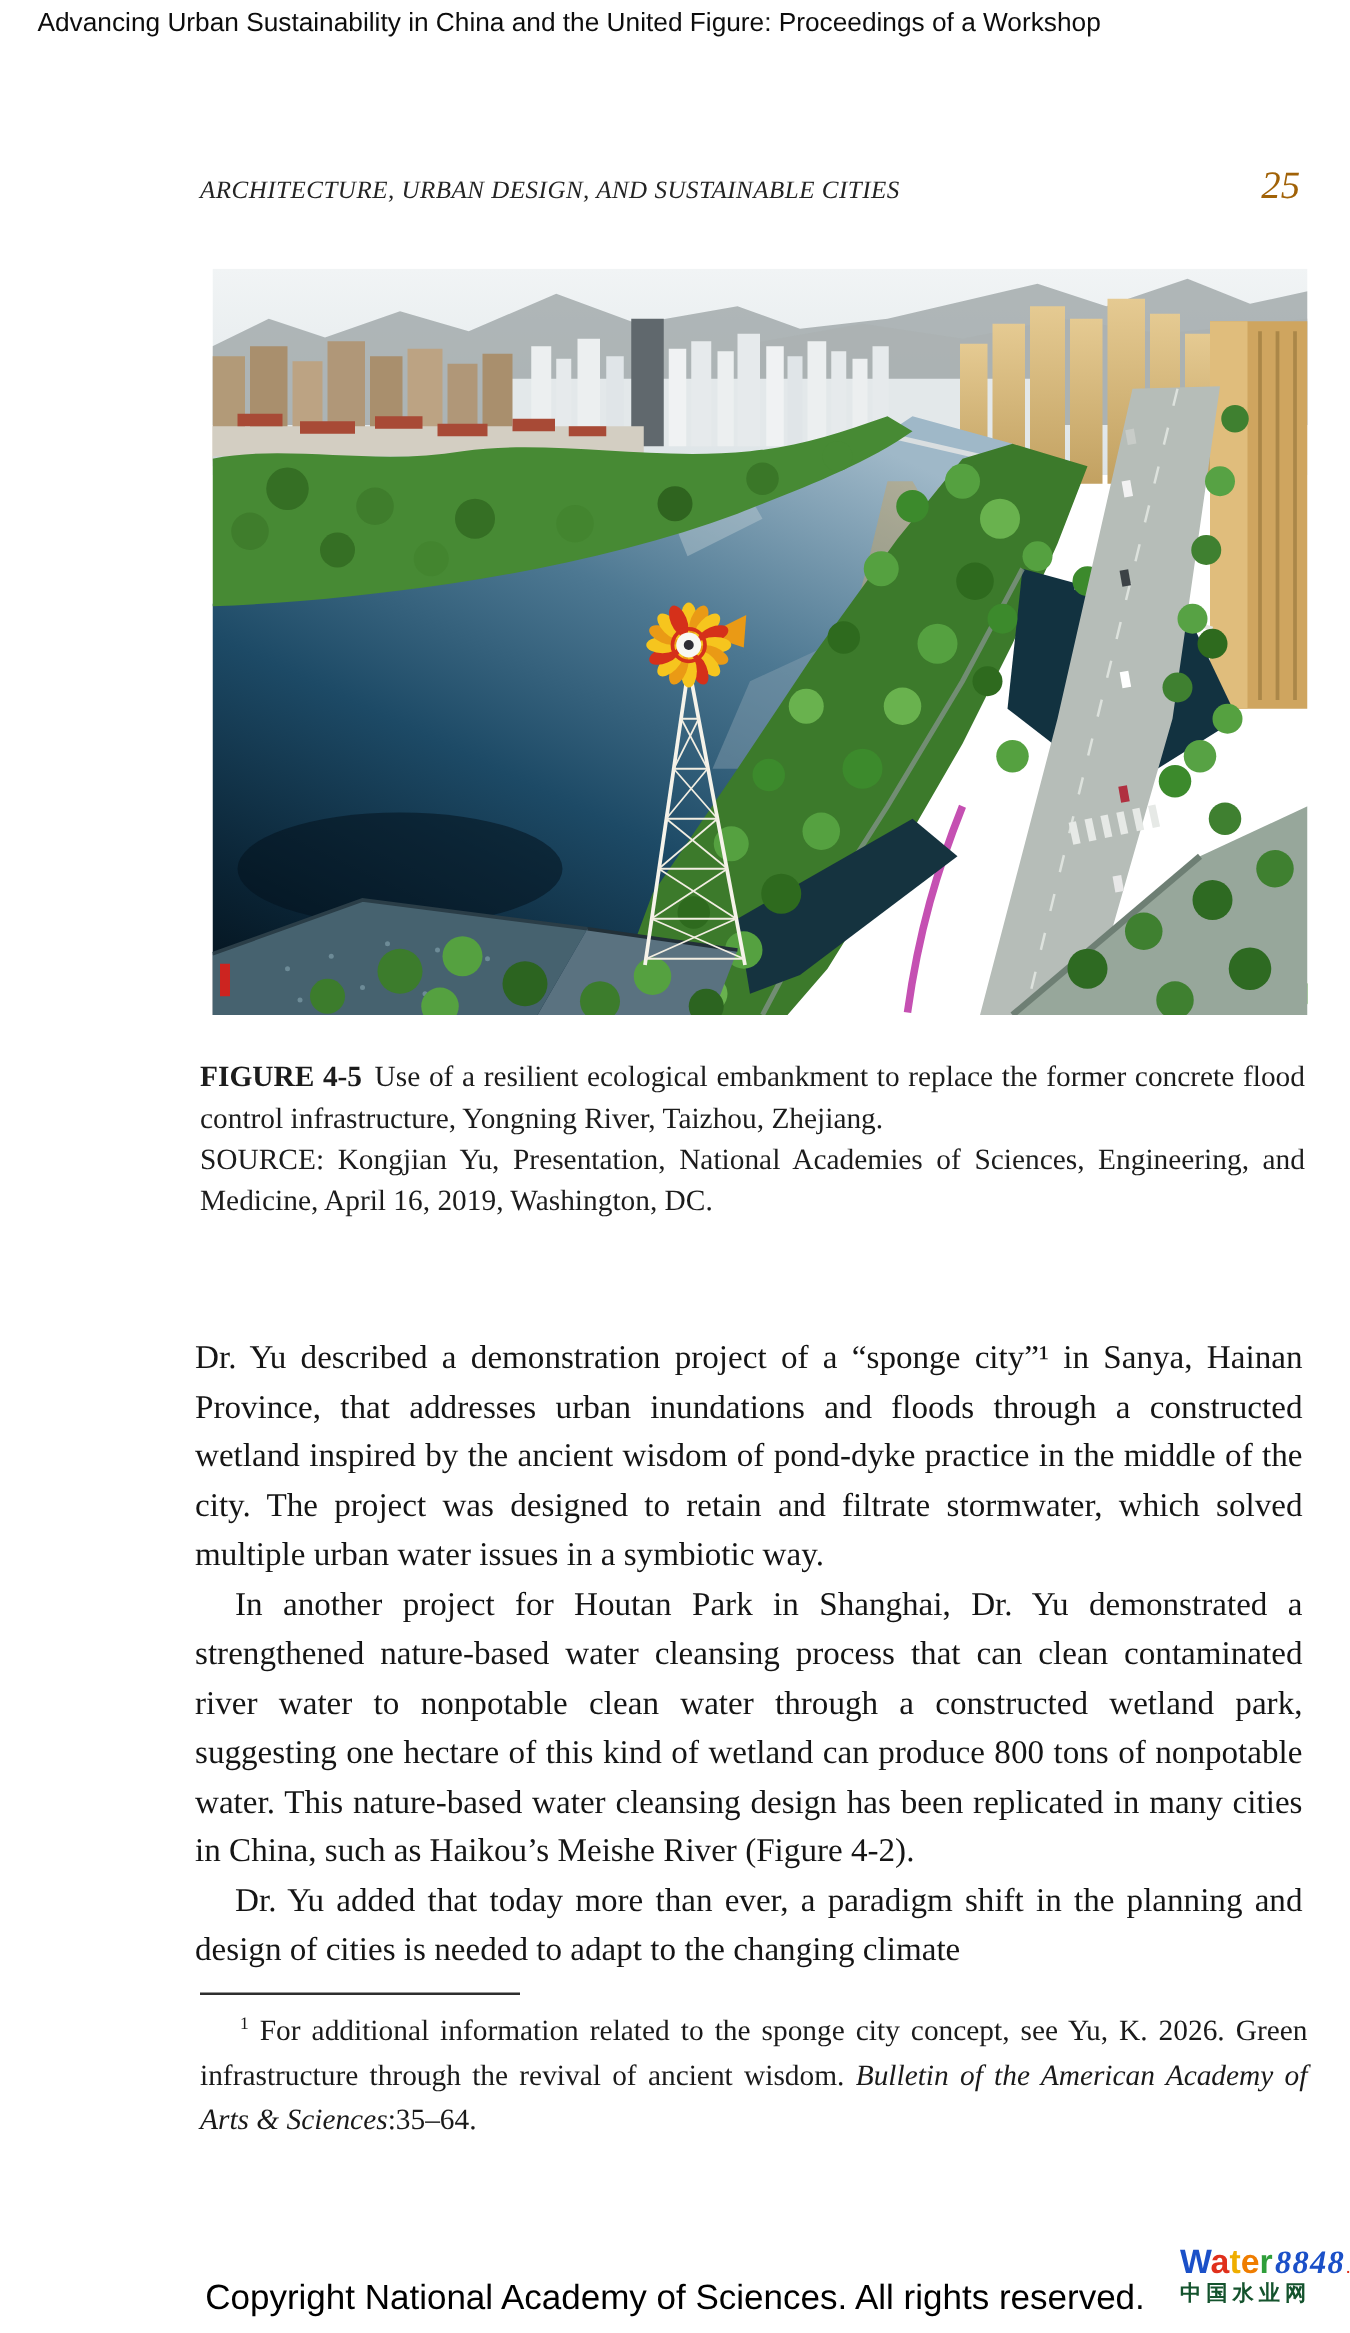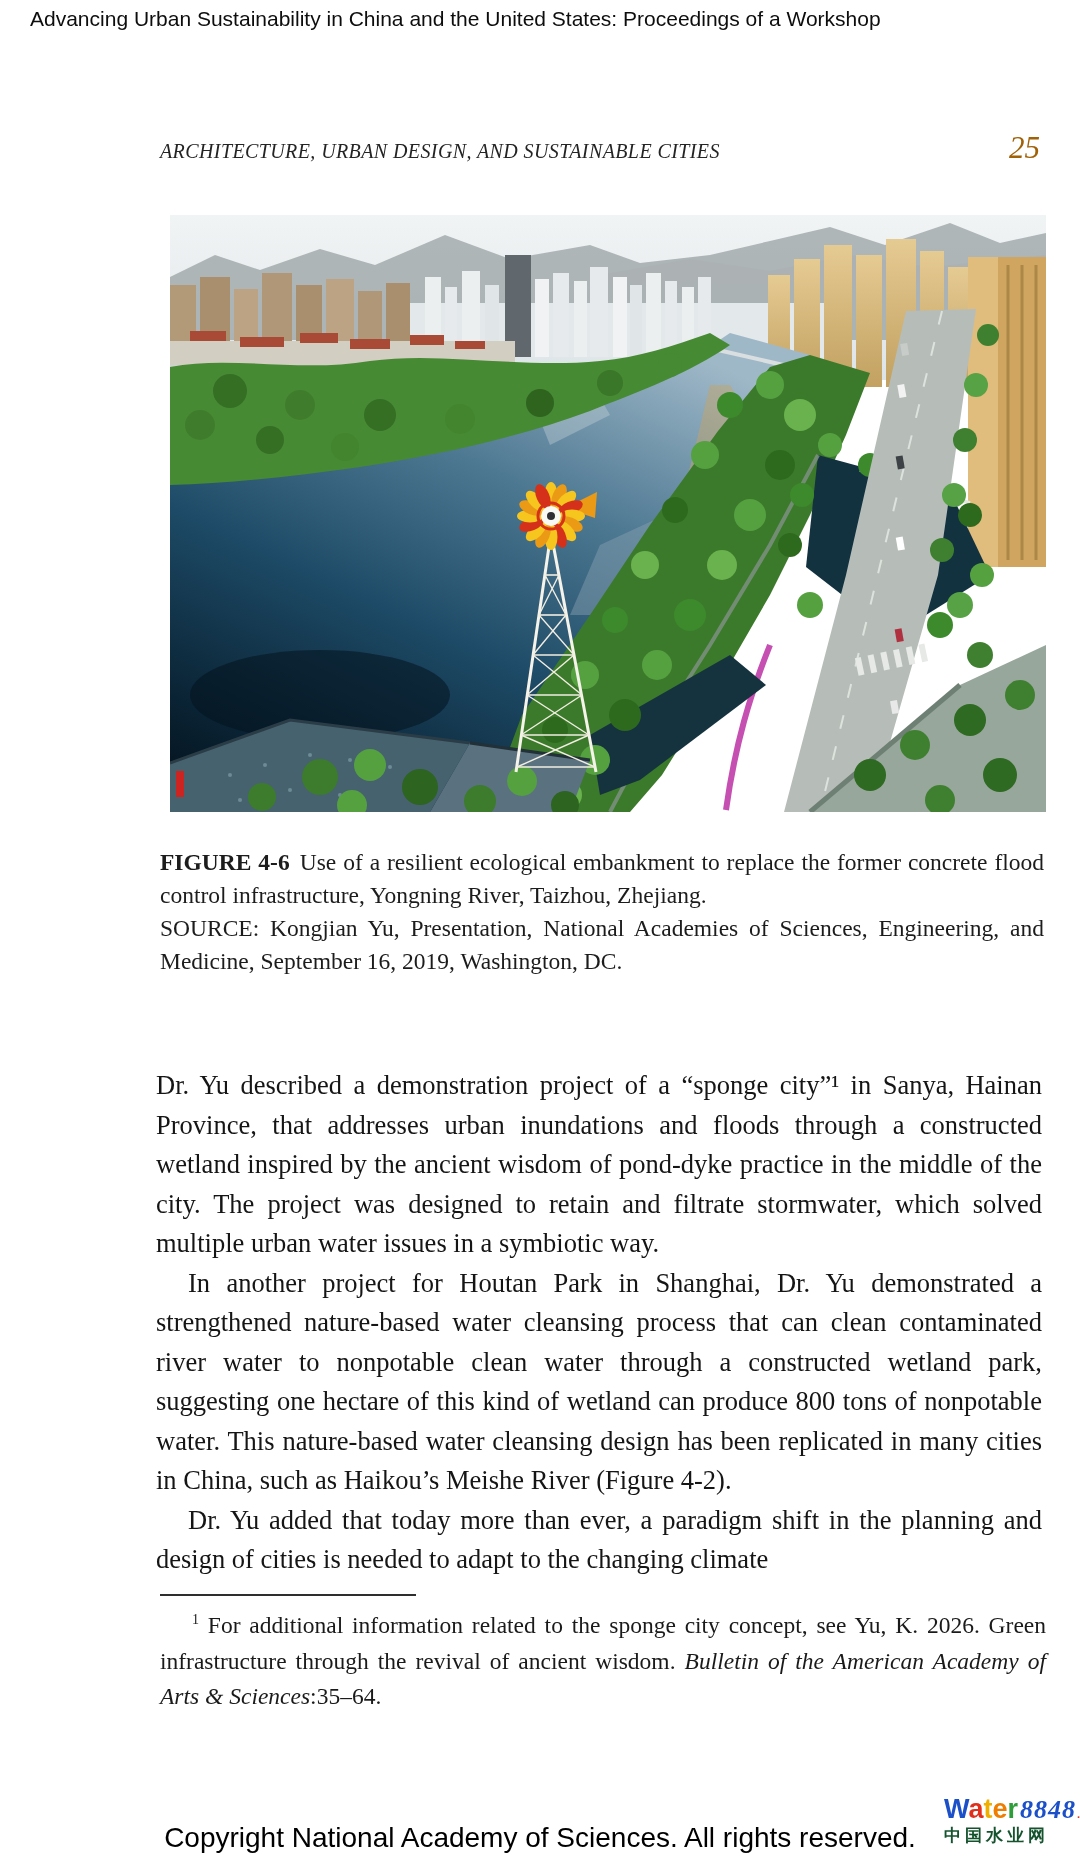--- a/index.html
+++ b/index.html
@@ -60,21 +60,21 @@
     margin-top:4px; font-size:17px; font-weight:bold; color:#14532d;
     letter-spacing:4px; white-space:nowrap;
     font-family:"DejaVu Sans", sans-serif;
   }
 </style>
 </head>
 <body>
 
 <div class="page">
 
-  <div class="top-header">Advancing Urban Sustainability in China and the United States: Proceedings of a Workshop</div>
+  <div class="top-header">Advancing Urban Sustainability in China and the United Figure: Proceedings of a Workshop</div>
 
   <div class="running-head">
     <span class="rh-title">ARCHITECTURE, URBAN DESIGN, AND SUSTAINABLE CITIES</span>
     <span class="rh-page">25</span>
   </div>
 
   <div class="figure-image">
     <svg viewBox="0 0 876 597" width="876" height="597">
       <defs>
         <linearGradient id="sky" x1="0" y1="0" x2="0" y2="1">
@@ -321,22 +321,22 @@
           <ellipse cx="0" cy="-21" rx="6.5" ry="13" fill="#d5301a" transform="rotate(337.5)"></ellipse>
           <circle cx="0" cy="0" r="13" fill="none" stroke="#d5301a" stroke-width="3"></circle>
           <circle cx="0" cy="0" r="10" fill="#f8f8f4"></circle>
           <circle cx="0" cy="0" r="4" fill="#2e2e34"></circle>
         </g>
       </g>
     </svg>
   </div>
 
   <div class="caption">
-    <p><span class="cap-label">FIGURE 4-6</span><span class="cap-text">Use of a resilient ecological embankment to replace the former concrete flood control infrastructure, Yongning River, Taizhou, Zhejiang.</span></p>
-    <p>SOURCE: Kongjian Yu, Presentation, National Academies of Sciences, Engineering, and Medicine, September 16, 2019, Washington, DC.</p>
+    <p><span class="cap-label">FIGURE 4-5</span><span class="cap-text">Use of a resilient ecological embankment to replace the former concrete flood control infrastructure, Yongning River, Taizhou, Zhejiang.</span></p>
+    <p>SOURCE: Kongjian Yu, Presentation, National Academies of Sciences, Engineering, and Medicine, April 16, 2019, Washington, DC.</p>
   </div>
 
   <div class="body-text">
     <p class="para">Dr. Yu described a demonstration project of a “sponge city”¹ in Sanya, Hainan Province, that addresses urban inundations and floods through a constructed wetland inspired by the ancient wisdom of pond-dyke practice in the middle of the city. The project was designed to retain and filtrate stormwater, which solved multiple urban water issues in a symbiotic way.</p>
     <p class="para indent">In another project for Houtan Park in Shanghai, Dr. Yu demonstrated a strengthened nature-based water cleansing process that can clean contaminated river water to nonpotable clean water through a constructed wetland park, suggesting one hectare of this kind of wetland can produce 800 tons of nonpotable water. This nature-based water cleansing design has been replicated in many cities in China, such as Haikou’s Meishe River (Figure 4-2).</p>
     <p class="para indent">Dr. Yu added that today more than ever, a paradigm shift in the planning and design of cities is needed to adapt to the changing climate</p>
   </div>
 
   <div class="footnote">
     <div class="fn-rule"></div>

